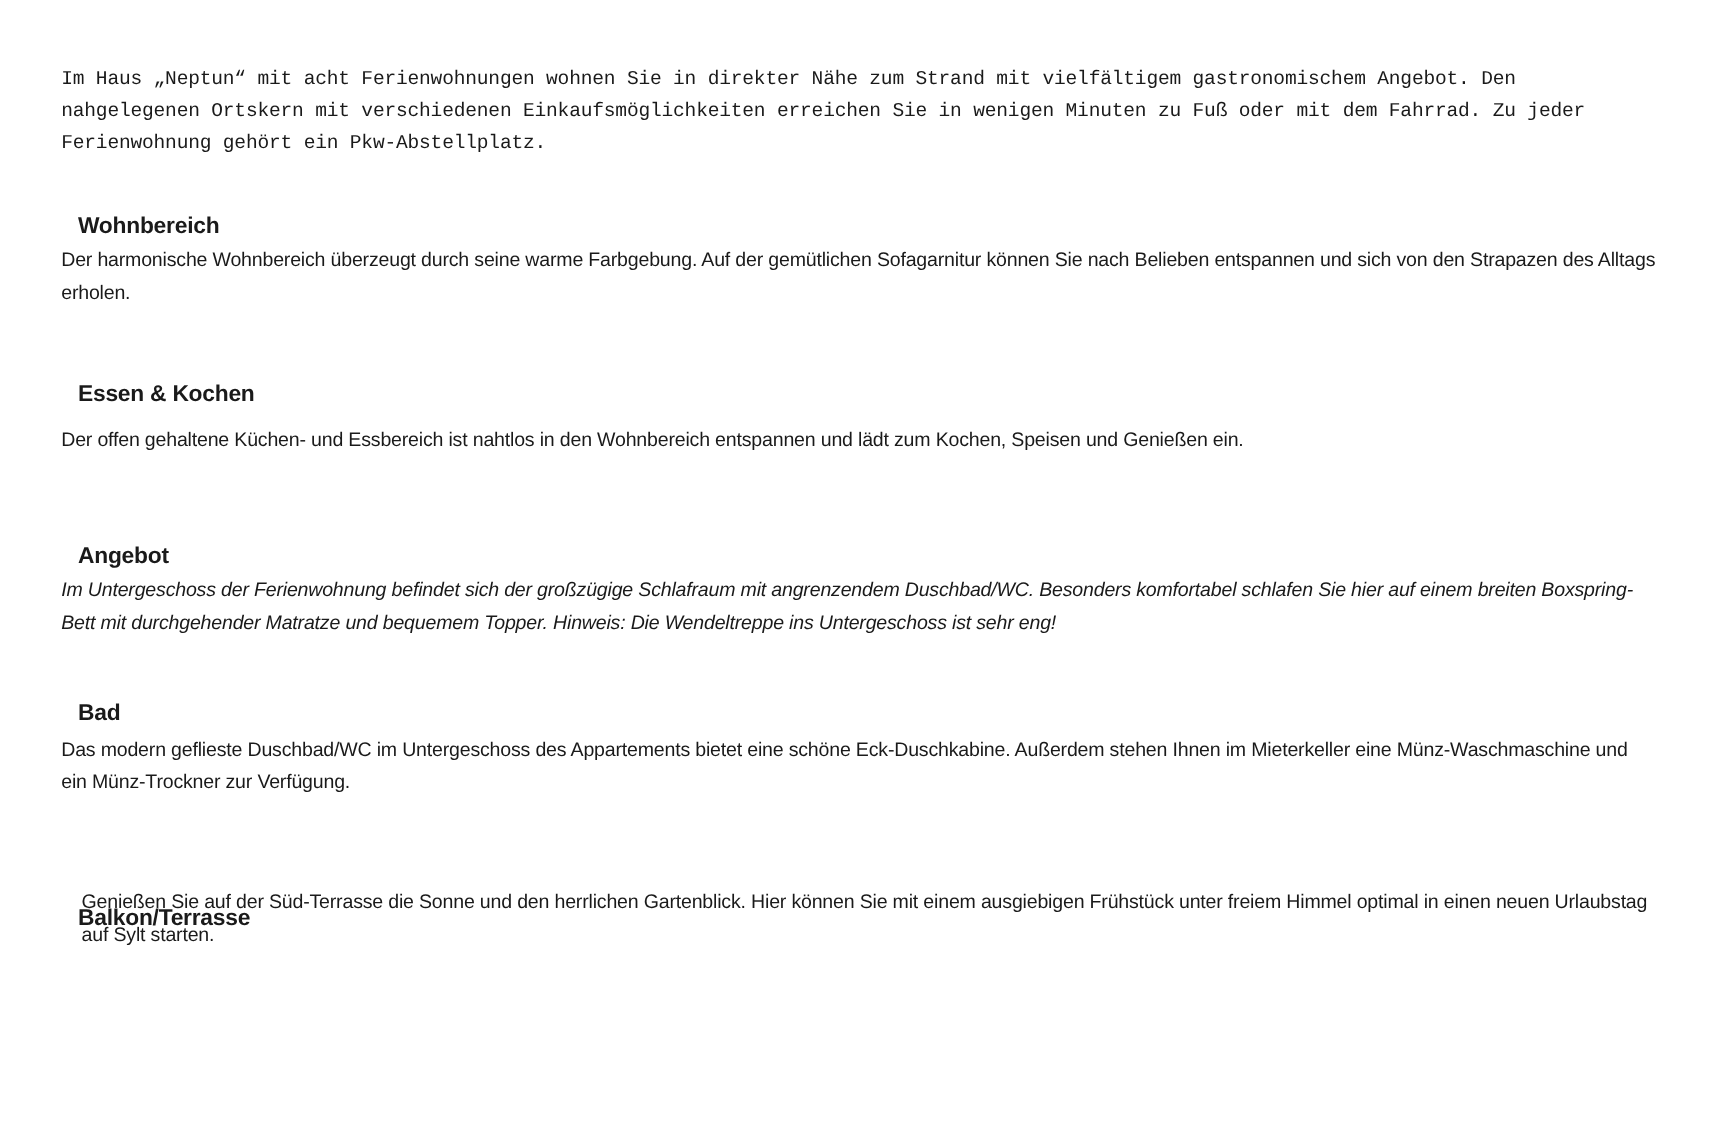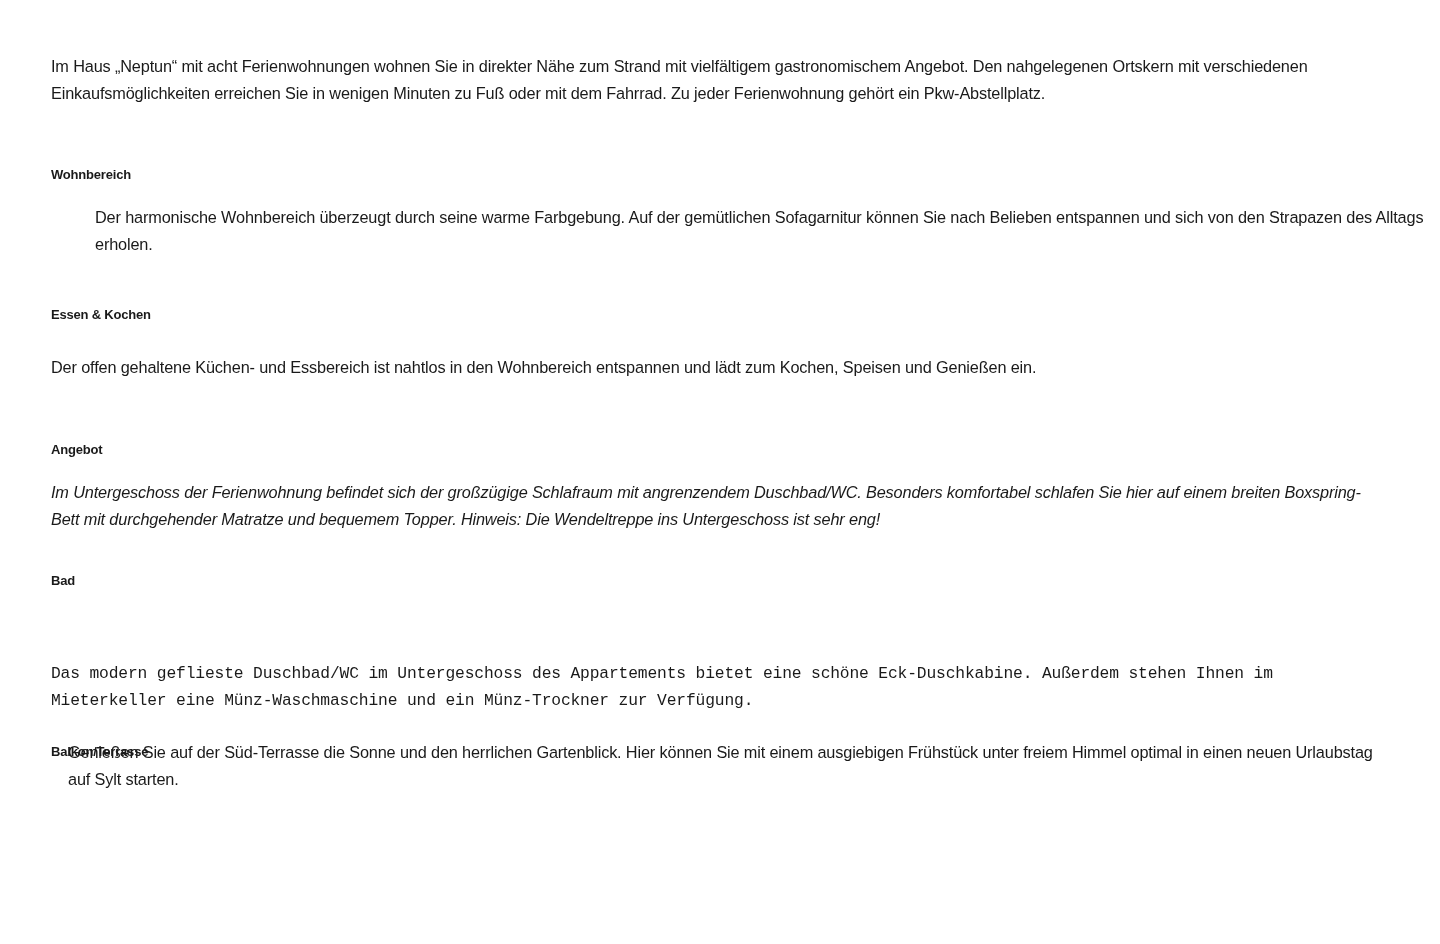--- a/index.html
+++ b/index.html
@@ -22,26 +22,27 @@
     }
     .intro {
       position: absolute;
       left: 0;
       top: 53px;
       width: 1330px;
       font-size: 16.3px;
       line-height: 26.5px;
       letter-spacing: -0.15px;
       margin: 0;
+      font-family: Liberation Mono, monospace;
     }
     .section-title {
       position: absolute;
       left: 0;
-      margin: 0;
-      font-size: 13px;
+      margin: 14px;
+      font-size: 19px;
       font-weight: bold;
       line-height: 22px;
       letter-spacing: -0.2px;
     }
     .section-body {
       position: absolute;
       left: 0;
       margin: 0;
       width: 1330px;
       font-size: 16.3px;
@@ -49,26 +50,26 @@
       letter-spacing: -0.15px;
     }
   </style>
 </head>
 <body>
 
 <div class="doc">
   <p class="intro">Im Haus „Neptun“ mit acht Ferienwohnungen wohnen Sie in direkter Nähe zum Strand mit vielfältigem gastronomischem Angebot. Den nahgelegenen Ortskern mit verschiedenen Einkaufsmöglichkeiten erreichen Sie in wenigen Minuten zu Fuß oder mit dem Fahrrad. Zu jeder Ferienwohnung gehört ein Pkw-Abstellplatz.</p>
 
   <h3 class="section-title" style="top:164px;">Wohnbereich</h3>
-  <p class="section-body" style="top:204px;margin-left:44px;">Der harmonische Wohnbereich überzeugt durch seine warme Farbgebung. Auf der gemütlichen Sofagarnitur können Sie nach Belieben entspannen und sich von den Strapazen des Alltags erholen.</p>
+  <p class="section-body" style="top:204px;">Der harmonische Wohnbereich überzeugt durch seine warme Farbgebung. Auf der gemütlichen Sofagarnitur können Sie nach Belieben entspannen und sich von den Strapazen des Alltags erholen.</p>
 
   <h3 class="section-title" style="top:304px;">Essen &amp; Kochen</h3>
   <p class="section-body" style="top:354px;">Der offen gehaltene Küchen- und Essbereich ist nahtlos in den Wohnbereich entspannen und lädt zum Kochen, Speisen und Genießen ein.</p>
 
   <h3 class="section-title" style="top:439px;">Angebot</h3>
   <p class="section-body" style="top:479px;font-style:italic;">Im Untergeschoss der Ferienwohnung befindet sich der großzügige Schlafraum mit angrenzendem Duschbad/WC. Besonders komfortabel schlafen Sie hier auf einem breiten Boxspring-Bett mit durchgehender Matratze und bequemem Topper. Hinweis: Die Wendeltreppe ins Untergeschoss ist sehr eng!</p>
 
   <h3 class="section-title" style="top:570px;">Bad</h3>
-  <p class="section-body" style="top:661px;font-family:Liberation Mono, monospace;">Das modern geflieste Duschbad/WC im Untergeschoss des Appartements bietet eine schöne Eck-Duschkabine. Außerdem stehen Ihnen im Mieterkeller eine Münz-Waschmaschine und ein Münz-Trockner zur Verfügung.</p>
+  <p class="section-body" style="top:612px;">Das modern geflieste Duschbad/WC im Untergeschoss des Appartements bietet eine schöne Eck-Duschkabine. Außerdem stehen Ihnen im Mieterkeller eine Münz-Waschmaschine und ein Münz-Trockner zur Verfügung.</p>
 
   <h3 class="section-title" style="top:741px;text-align:center;">Balkon/Terrasse</h3>
   <p class="section-body" style="top:739px;margin-left:17px;">Genießen Sie auf der Süd-Terrasse die Sonne und den herrlichen Gartenblick. Hier können Sie mit einem ausgiebigen Frühstück unter freiem Himmel optimal in einen neuen Urlaubstag auf Sylt starten.</p>
 </div>
 
 </body></html>

